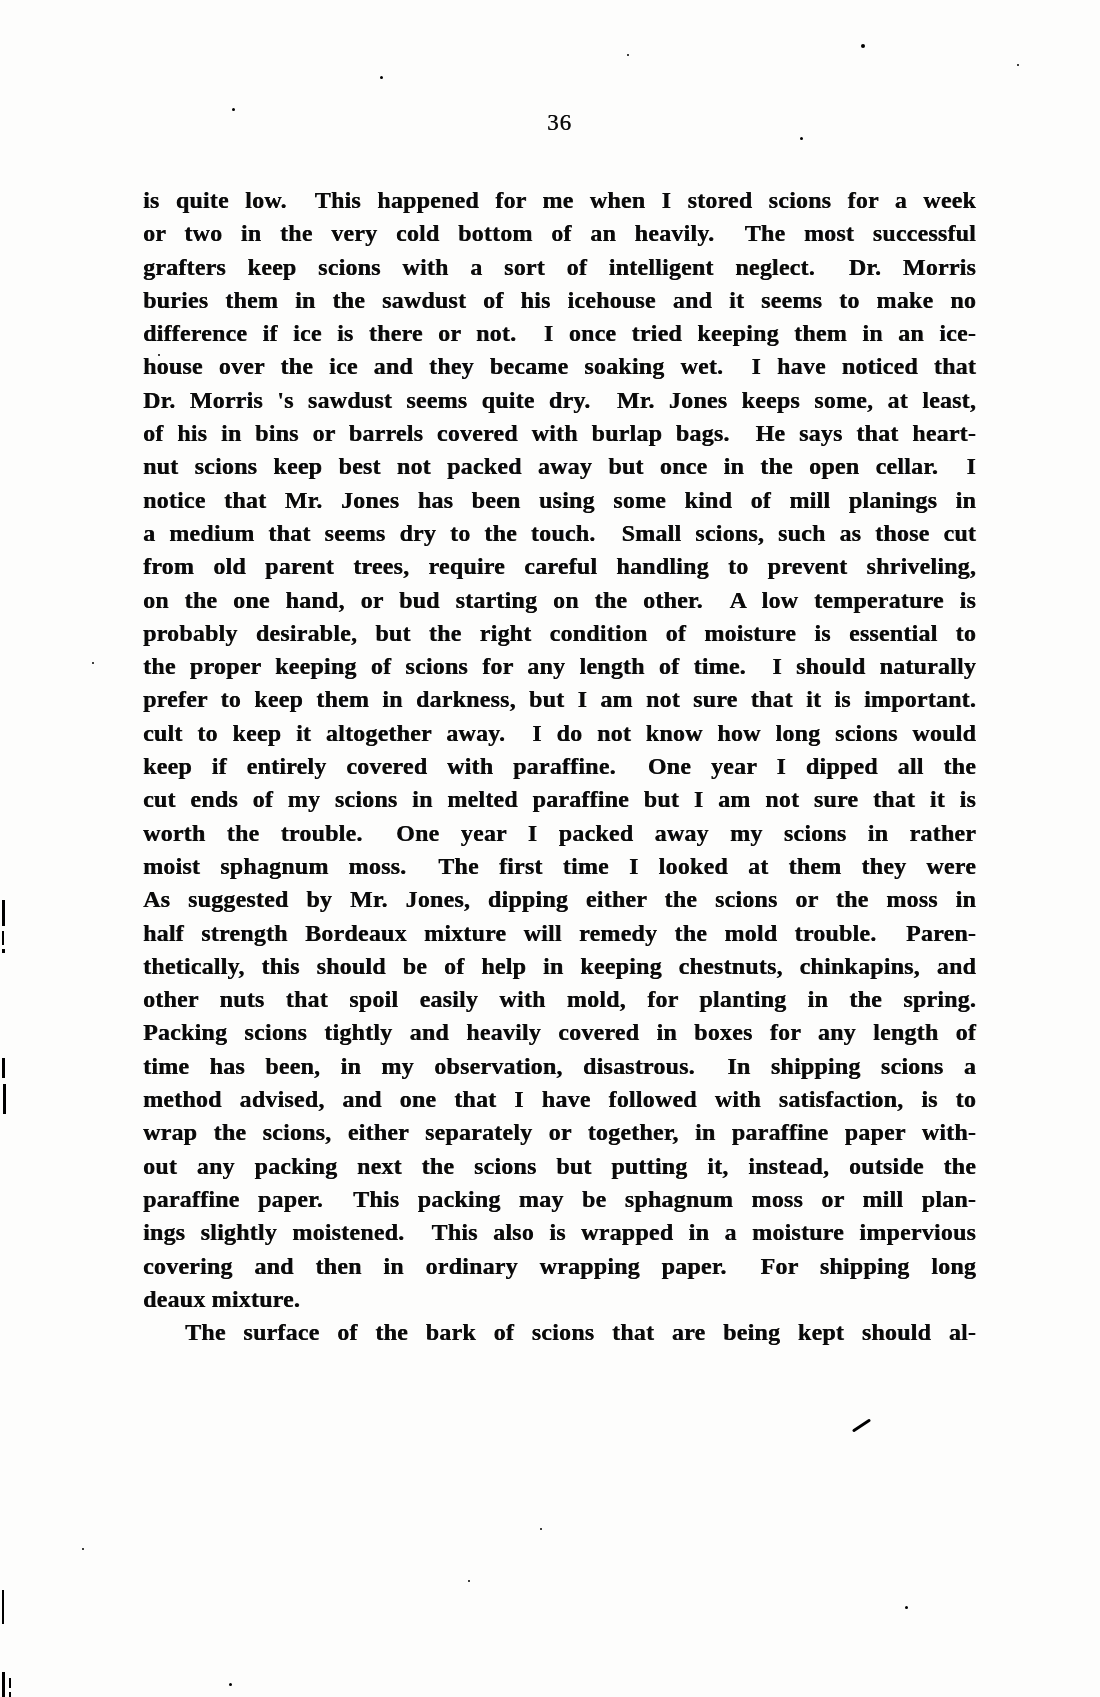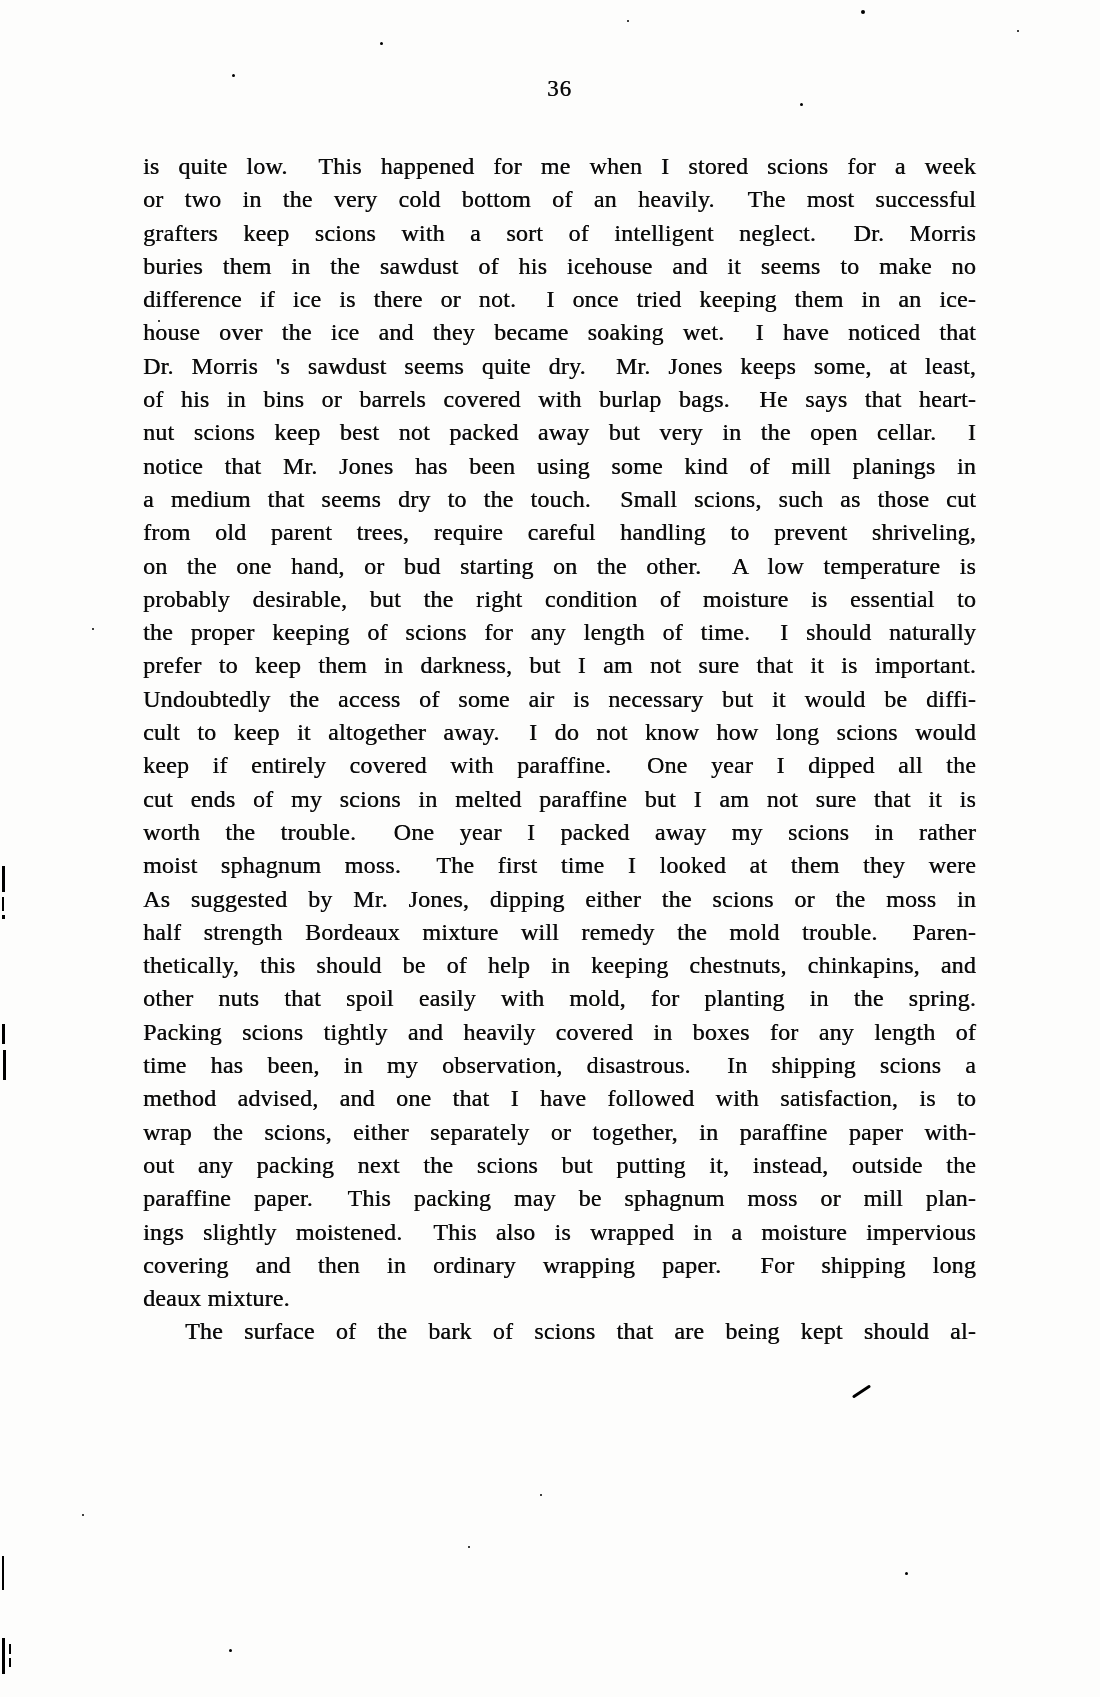--- a/index.html
+++ b/index.html
@@ -3,21 +3,21 @@
 <meta charset="utf-8">
 <style>
   html, body { margin: 0; padding: 0; }
   body {
     width: 1100px; height: 1697px;
     background: #fdfdfc;
     position: relative;
     overflow: hidden;
     font-family: "Liberation Serif", "DejaVu Serif", serif;
   }
-  .page { position: absolute; inset: 0; }
+  .page { position: absolute; inset: 0; margin-top: 34px; }
   .page-number {
     position: absolute;
     left: 143px; top: 76px; width: 833px;
     text-align: center;
     font-size: 23px;
     color: #0a0a0a;
     letter-spacing: 1px;
     text-shadow: 0.4px 0.3px 0 rgba(0,0,0,0.8);
   }
   .text-block {
@@ -27,20 +27,21 @@
     line-height: 33.3px;
     color: #0a0a0a;
     letter-spacing: 0.2px;
     text-shadow: 0.4px 0.3px 0 rgba(0,0,0,0.8);
   }
   .line {
     white-space: nowrap;
     text-align: justify;
     text-align-last: justify;
     height: 33.3px;
+    font-weight: bold;
   }
   .line.flush-left { text-align-last: left; }
   .line.indent { text-indent: 42px; }
   .scan-mark { position: absolute; background: #000; }
   .scan-speck { position: absolute; background: #000; border-radius: 50%; }
   .pen-stroke {
     position: absolute;
     left: 851px; top: 1390px;
     width: 21px; height: 3px;
     background: #000;
@@ -57,29 +58,28 @@
 
   <div class="text-block">
     <div class="line">is quite low.  This happened for me when I stored scions for a week</div>
     <div class="line">or two in the very cold bottom of an heavily.  The most successful</div>
     <div class="line">grafters keep scions with a sort of intelligent neglect.  Dr. Morris</div>
     <div class="line">buries them in the sawdust of his icehouse and it seems to make no</div>
     <div class="line">difference if ice is there or not.  I once tried keeping them in an ice-</div>
     <div class="line">house over the ice and they became soaking wet.  I have noticed that</div>
     <div class="line">Dr. Morris 's sawdust seems quite dry.  Mr. Jones keeps some, at least,</div>
     <div class="line">of his in bins or barrels covered with burlap bags.  He says that heart-</div>
-    <div class="line">nut scions keep best not packed away but very in the open cellar.  I</div>
+    <div class="line">nut scions keep best not packed away but once in the open cellar.  I</div>
     <div class="line">notice that Mr. Jones has been using some kind of mill planings in</div>
     <div class="line">a medium that seems dry to the touch.  Small scions, such as those cut</div>
     <div class="line">from old parent trees, require careful handling to prevent shriveling,</div>
     <div class="line">on the one hand, or bud starting on the other.  A low temperature is</div>
     <div class="line">probably desirable, but the right condition of moisture is essential to</div>
     <div class="line">the proper keeping of scions for any length of time.  I should naturally</div>
     <div class="line">prefer to keep them in darkness, but I am not sure that it is important.</div>
-    <div class="line">Undoubtedly the access of some air is necessary but it would be diffi-</div>
     <div class="line">cult to keep it altogether away.  I do not know how long scions would</div>
     <div class="line">keep if entirely covered with paraffine.  One year I dipped all the</div>
     <div class="line">cut ends of my scions in melted paraffine but I am not sure that it is</div>
     <div class="line">worth the trouble.  One year I packed away my scions in rather</div>
     <div class="line">moist sphagnum moss.  The first time I looked at them they were</div>
     <div class="line">As suggested by Mr. Jones, dipping either the scions or the moss in</div>
     <div class="line">half strength Bordeaux mixture will remedy the mold trouble.  Paren-</div>
     <div class="line">thetically, this should be of help in keeping chestnuts, chinkapins, and</div>
     <div class="line">other nuts that spoil easily with mold, for planting in the spring.</div>
     <div class="line">Packing scions tightly and heavily covered in boxes for any length of</div>

